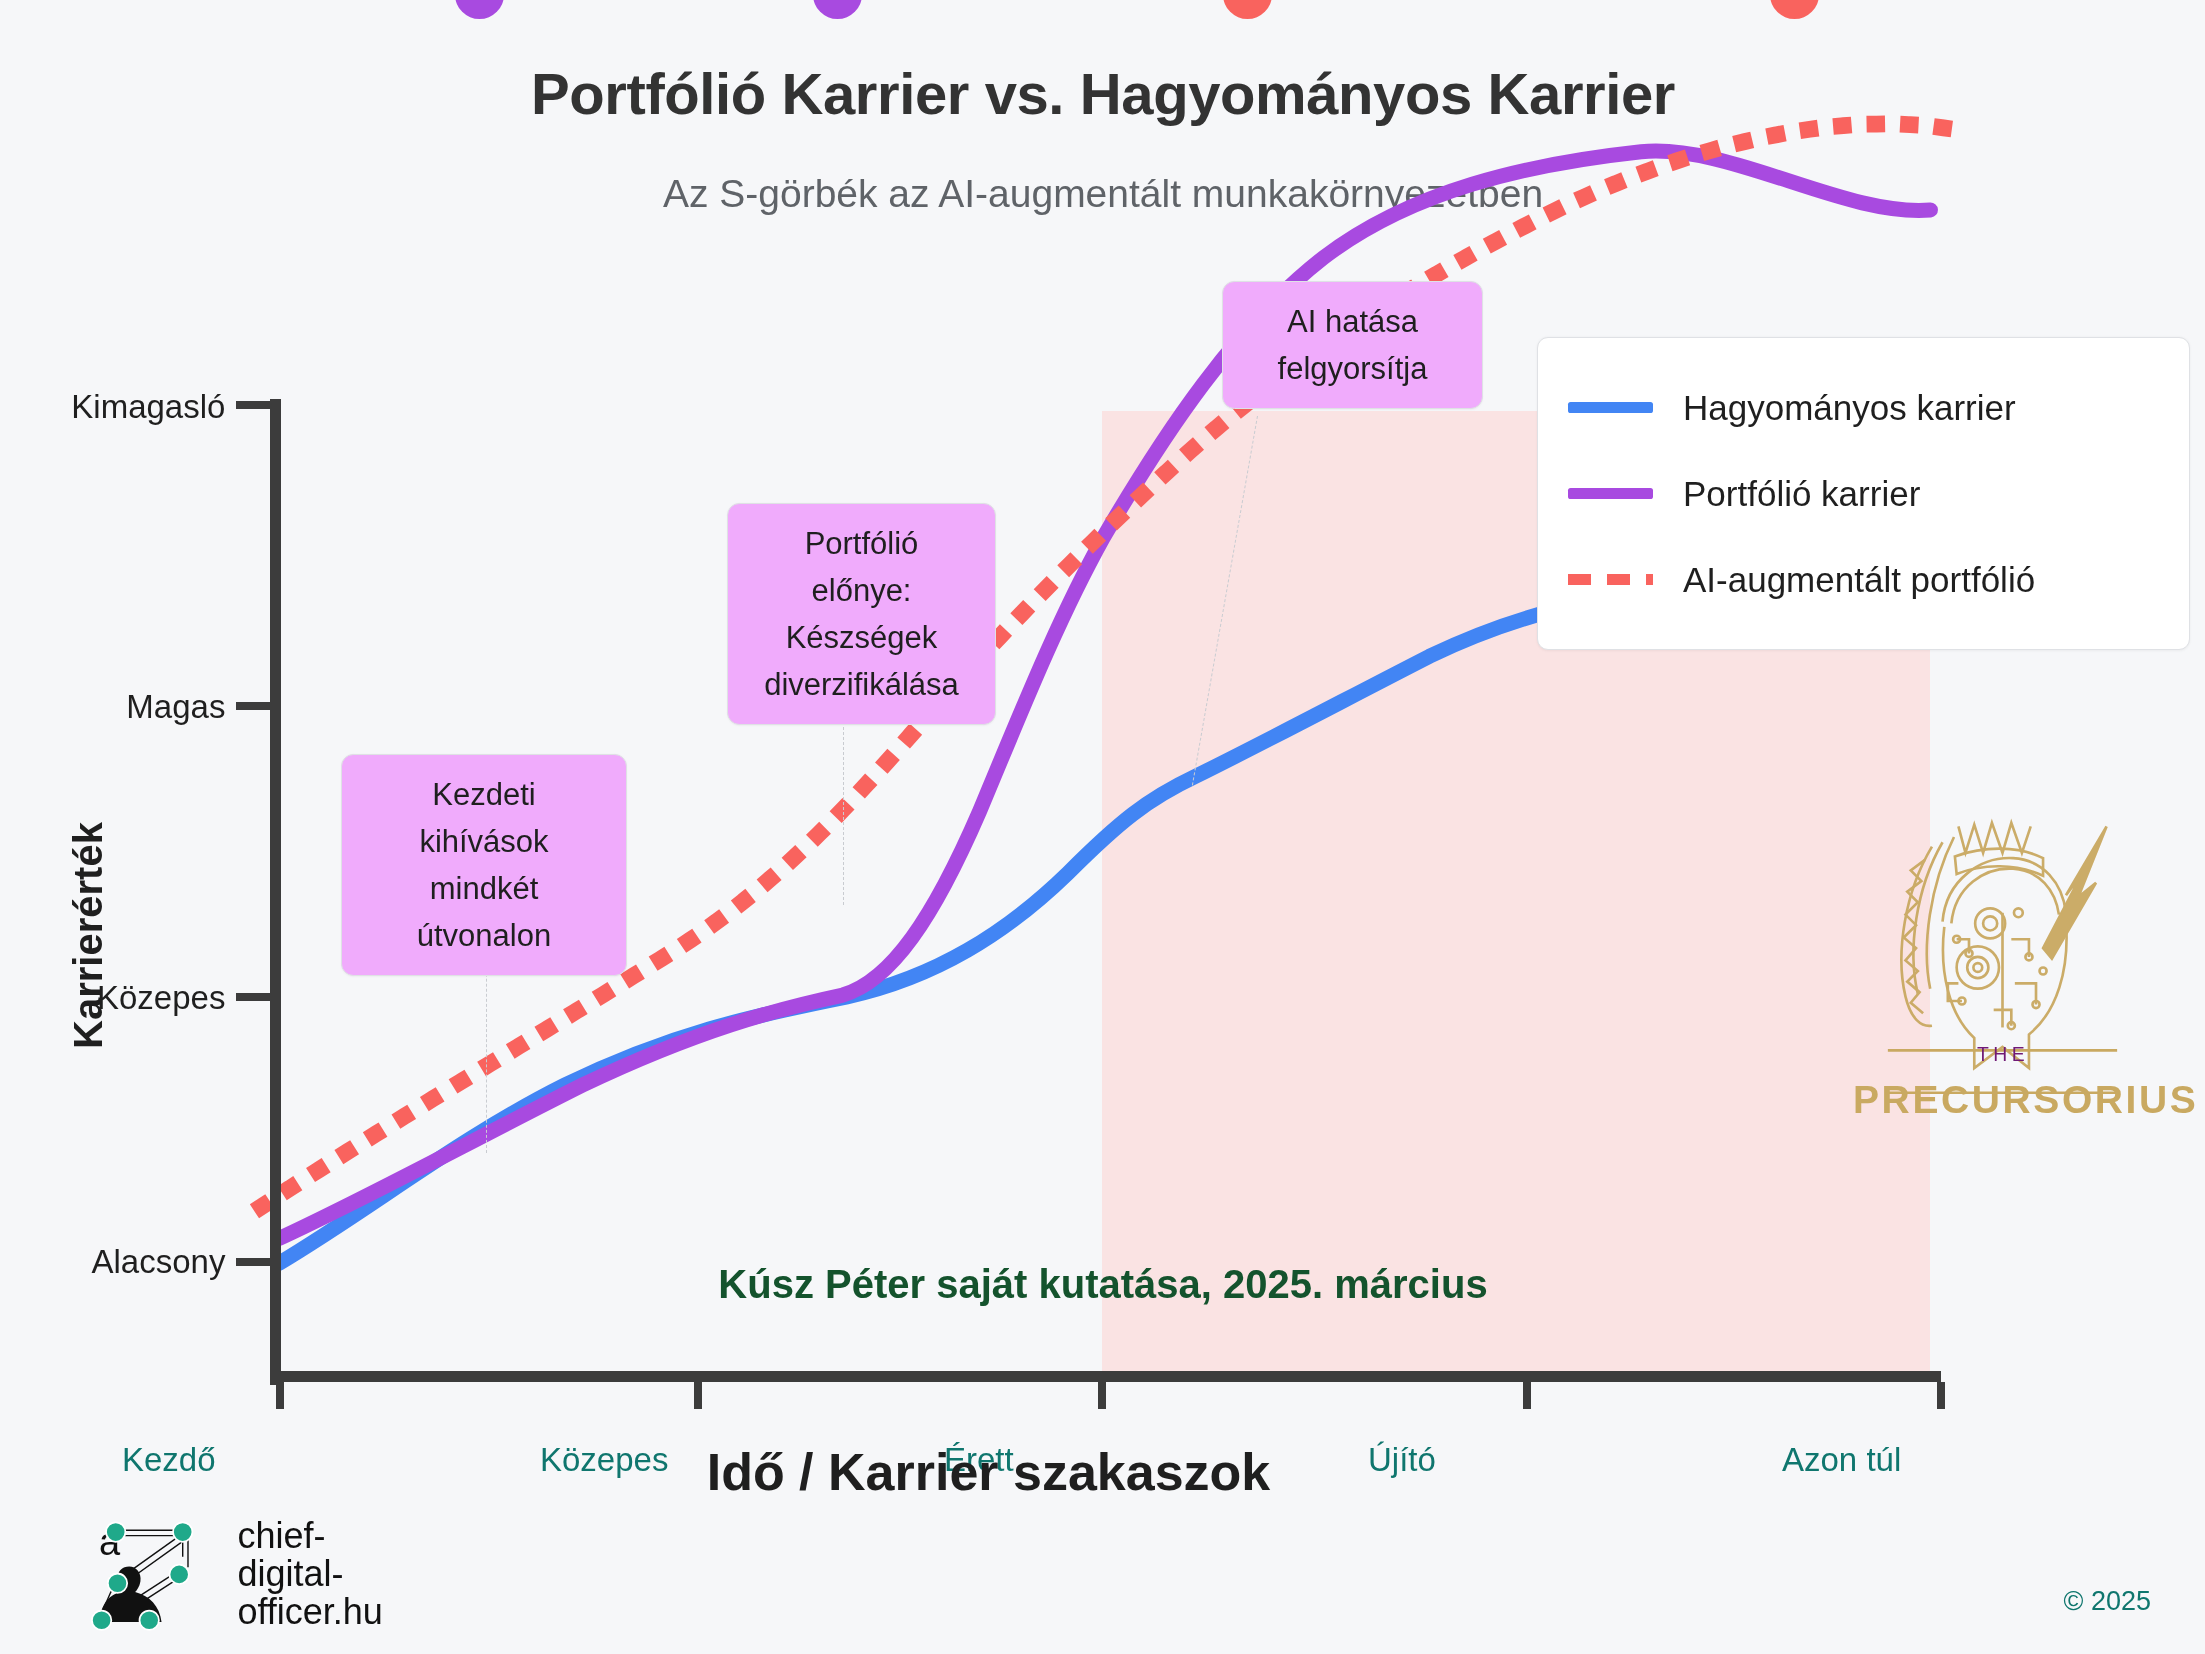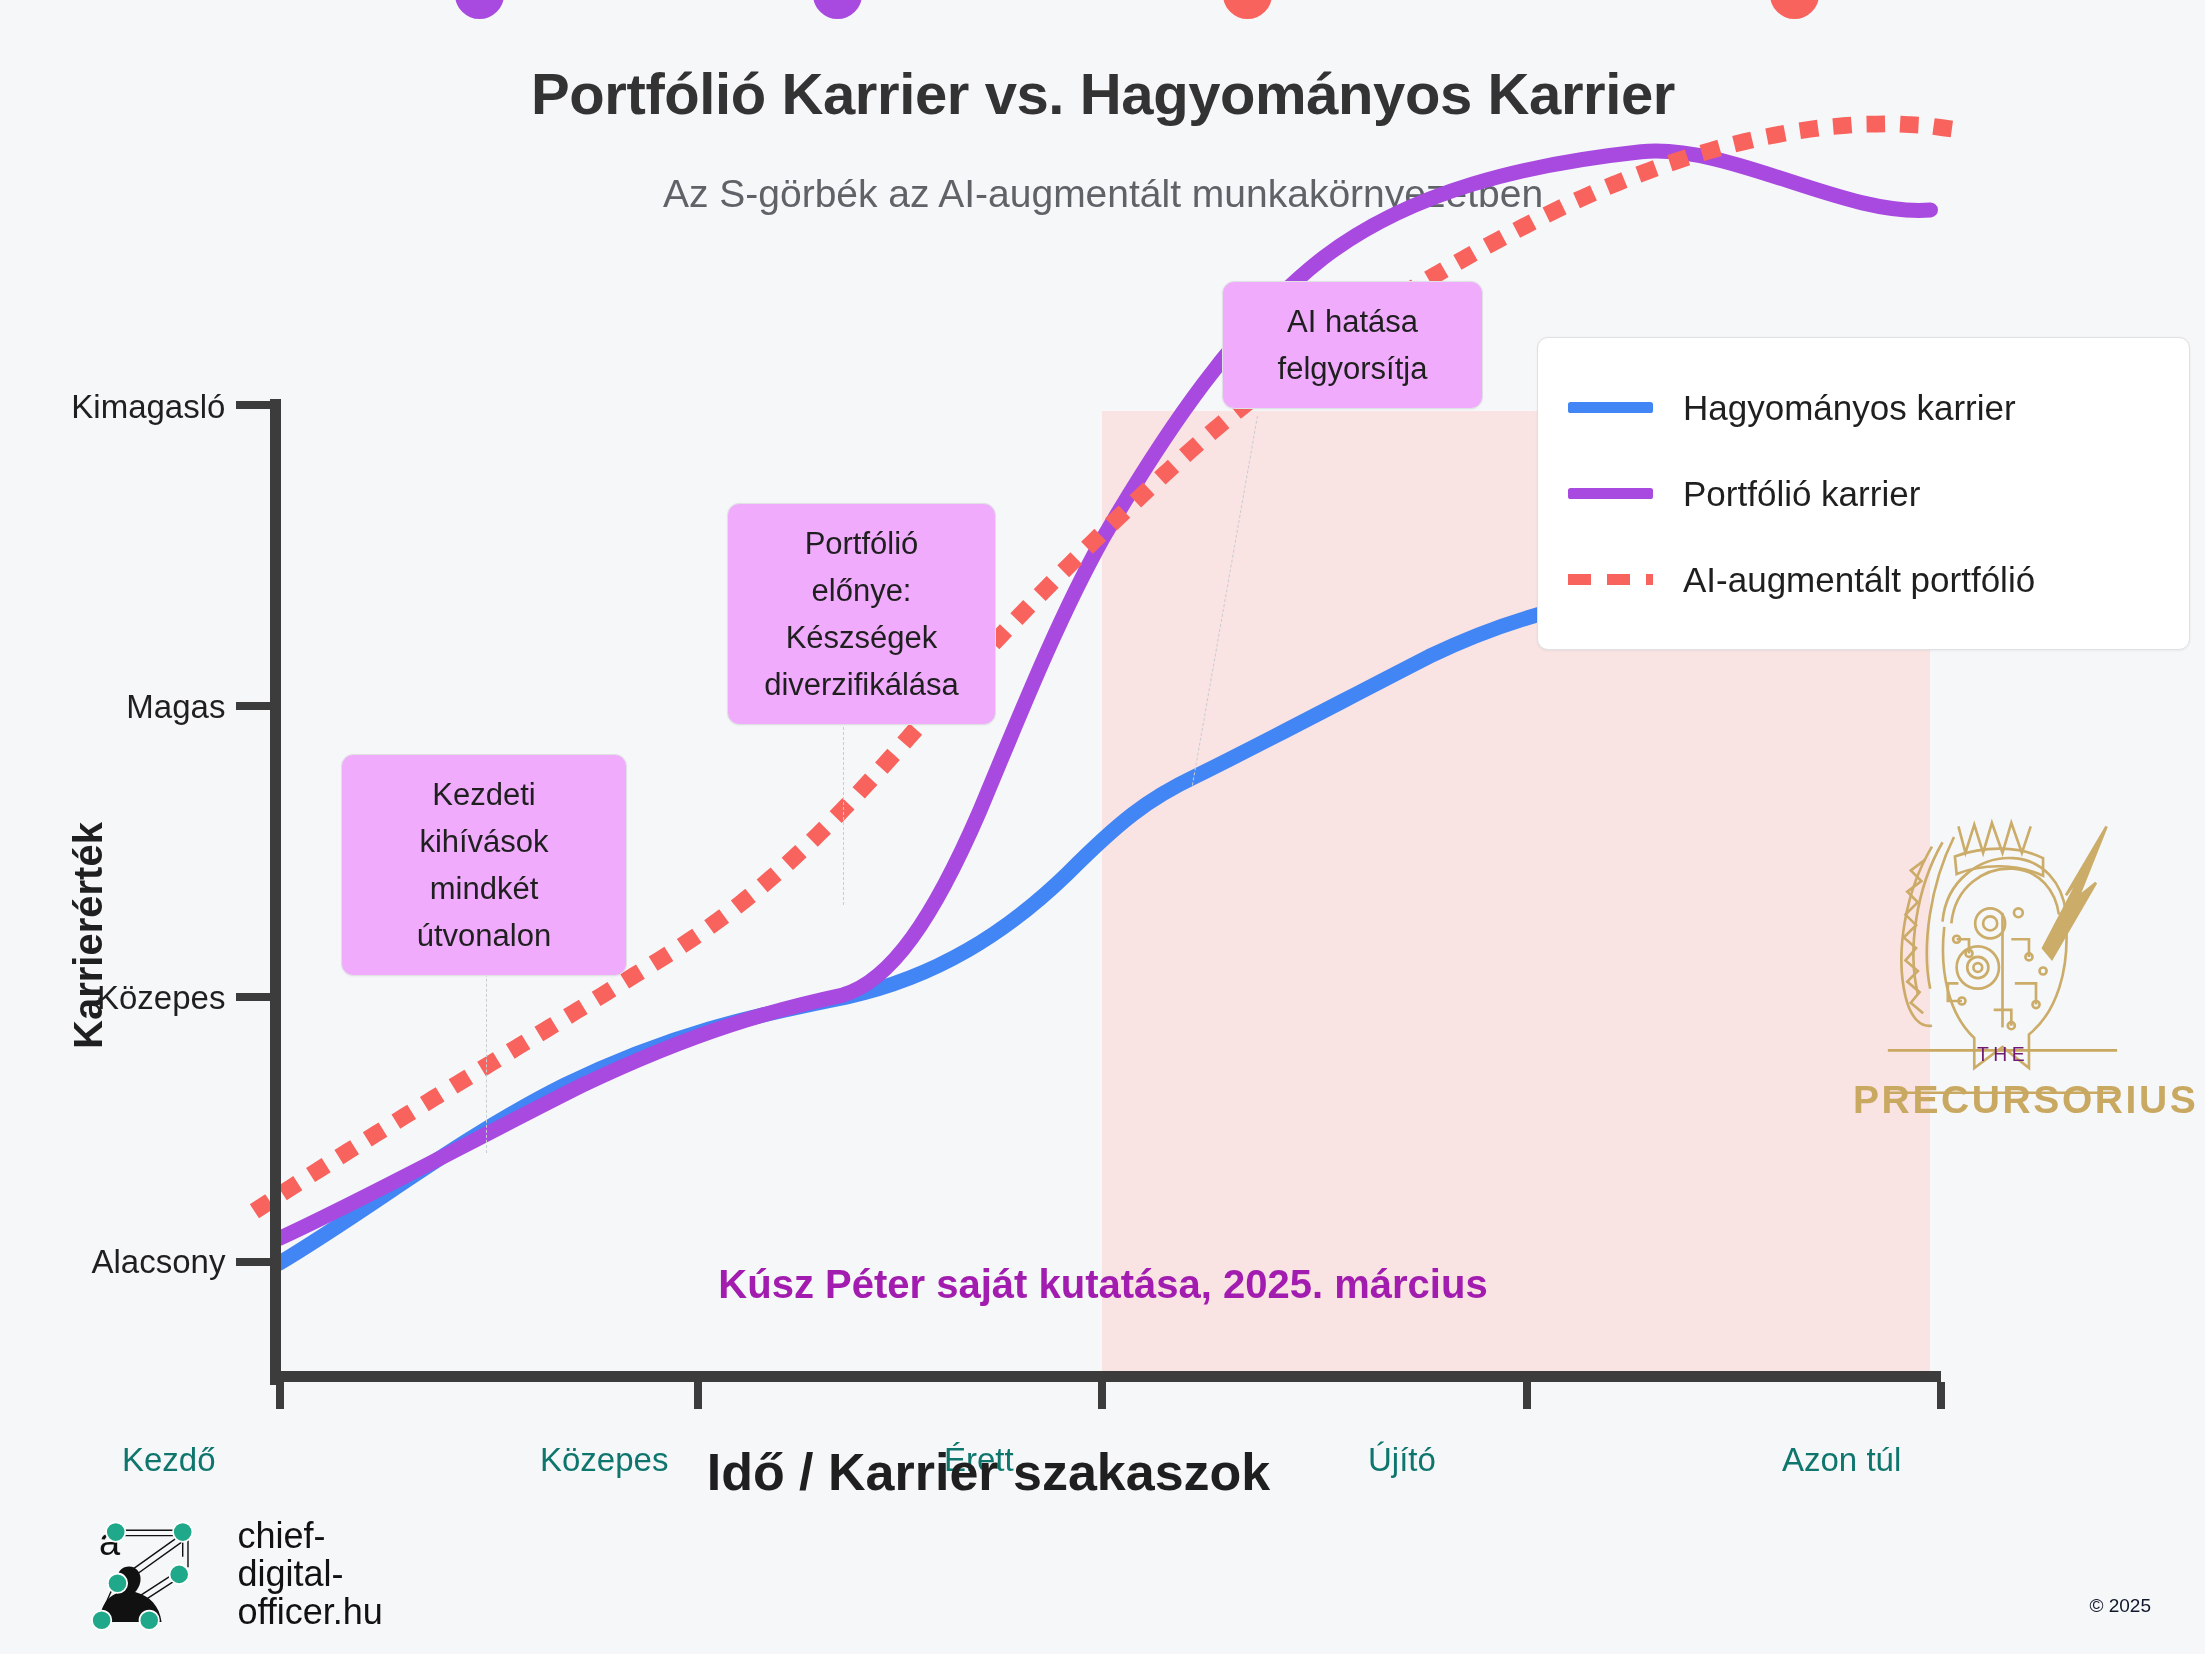--- a/index.html
+++ b/index.html
@@ -70,24 +70,24 @@
   .legend-swatch.dotted{
     height:11.5px;background:none;
     background-image:linear-gradient(to right,#f9635e 0 23px,transparent 23px 39px);
     background-size:39px 11.5px;border-radius:0;
   }
   .legend-label{margin-left:30px;font-size:35px;color:#1f1f1f;white-space:nowrap;}
 
   
   #source-note{
     position:absolute;left:0;top:1262px;width:2206px;text-align:center;
-    font-size:40px;font-weight:bold;color:#a21caf;
+    font-size:40px;font-weight:bold;color:#14532d;
   }
   #copyright{
-    position:absolute;right:55px;bottom:37px;font-size:19px;color:#0f172a;
+    position:absolute;right:55px;bottom:37px;font-size:27px;color:#0f766e;
   }
 
   
   #cdo-logo{position:absolute;left:84px;top:1516px;display:flex;align-items:flex-end;}
   #cdo-logo .mark{width:141px;height:115px;flex:0 0 auto;}
   #cdo-logo .wordmark{
     margin-left:12.4px;font-size:36px;line-height:1.06;color:#111111;font-weight:400;
   }
   #logo-a{
     position:absolute;left:99px;top:1521px;font-size:38px;color:#111;

